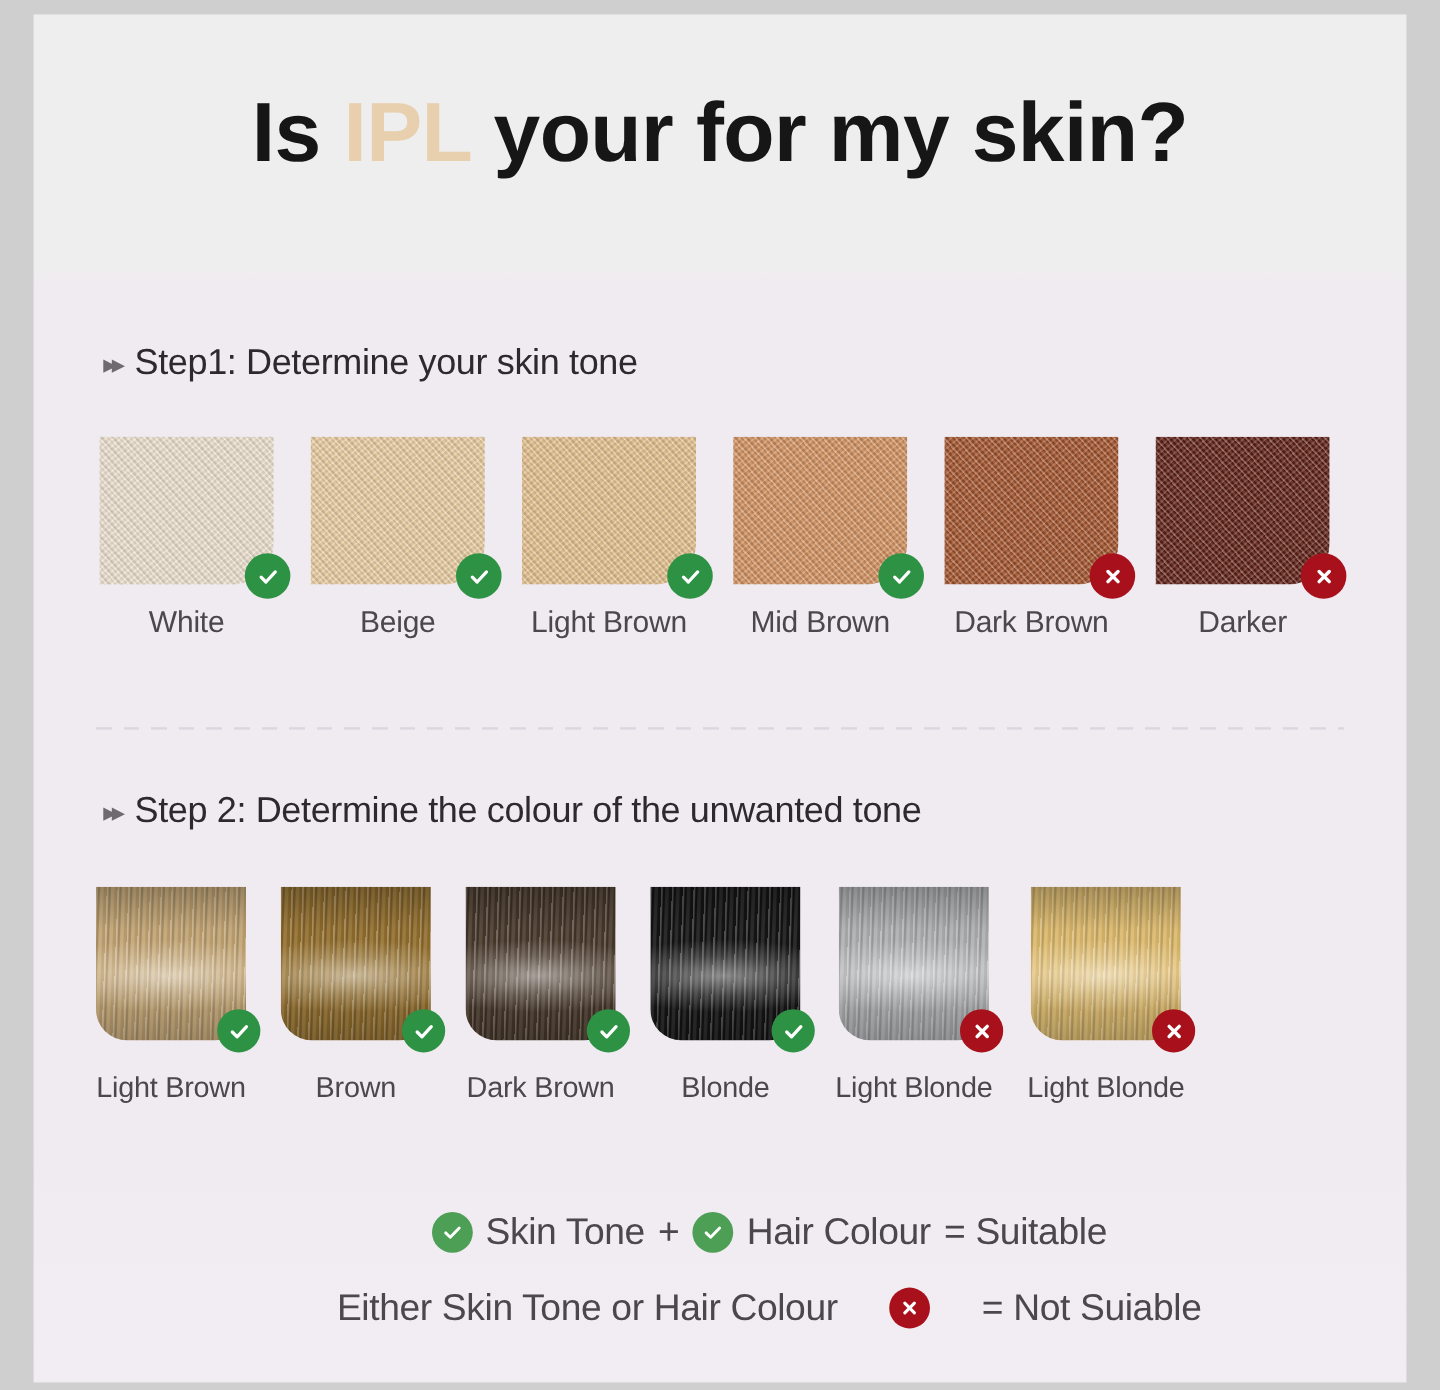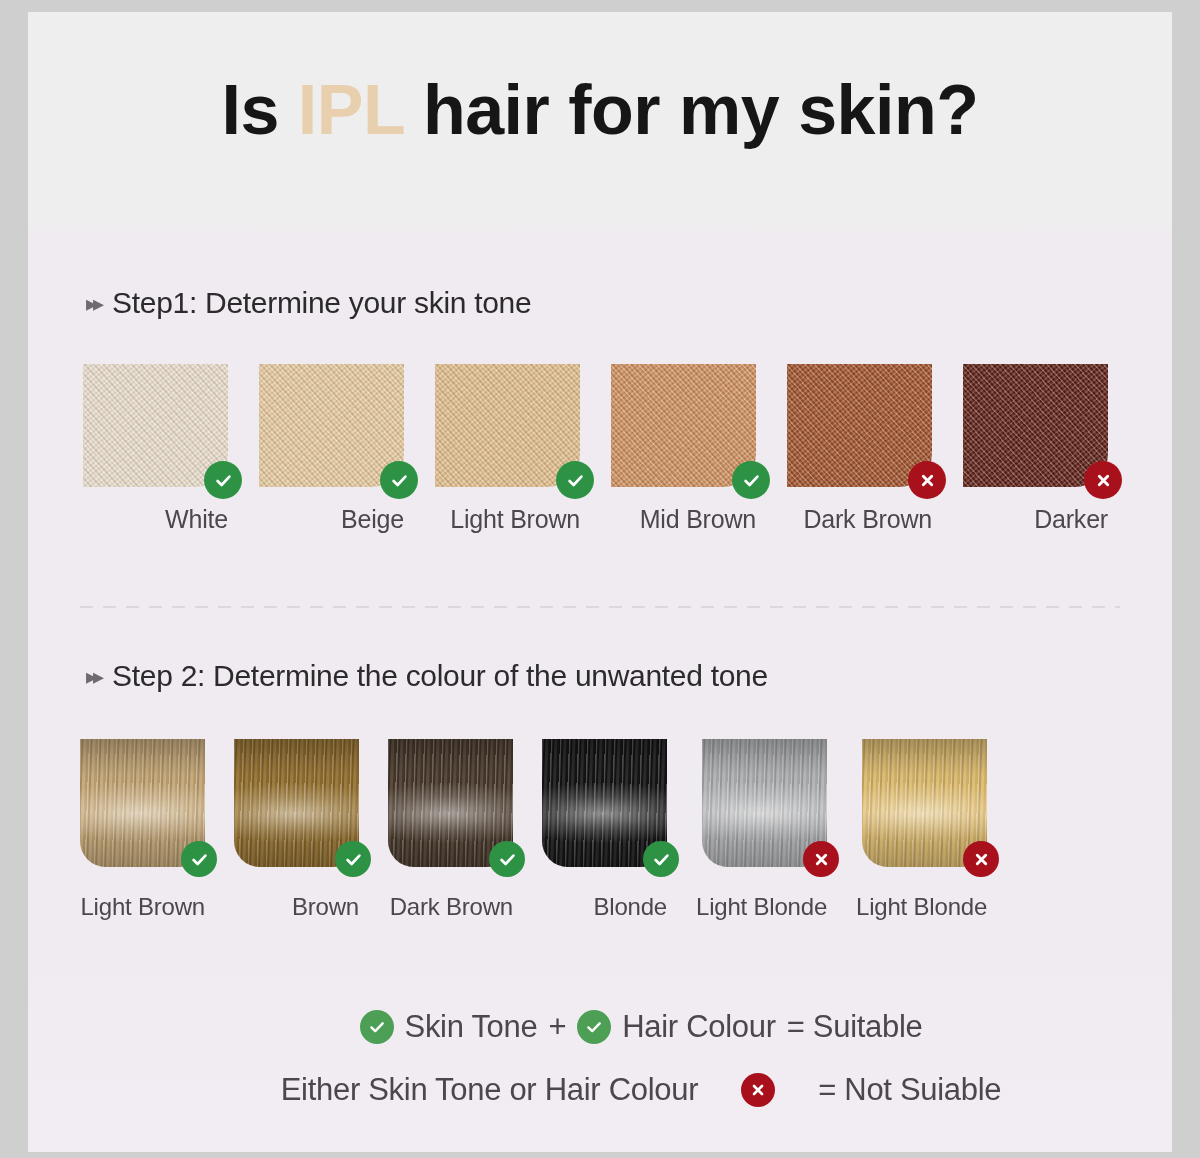--- a/index.html
+++ b/index.html
@@ -86,21 +86,21 @@
     position: absolute;
     display: flex;
     align-items: flex-start;
   }
   #skin-row { left: 55px; top: 352px; gap: 31px; }
   #hair-row { left: 52px; top: 727px; gap: 29px; }
 
   .swatch-cell {
     display: flex;
     flex-direction: column;
-    align-items: flex-end;
+    align-items: center;
   }
 
   .chip {
     position: relative;
     overflow: visible;
   }
   .chip-inner {
     position: absolute;
     inset: 0;
     overflow: hidden;
@@ -246,21 +246,21 @@
   .legend-badge.no { background: #a8111b; }
   .sp { display: inline-block; width: 11px; }
 </style>
 </head>
 <body>
 
 <div class="page">
   <div class="card">
 
     <div class="title-wrap">
-      <h1 class="title"><span>Is </span><span class="ipl">IPL</span><span> hair for my skin?</span></h1>
+      <h1 class="title"><span>Is </span><span class="ipl">IPL</span><span> your for my skin?</span></h1>
     </div>
 
     <div class="step-head" id="step1-head">
       <span class="arrows">▸▸</span>
       <span class="step-text">Step1: Determine your skin tone</span>
     </div>
 
     <div class="row skin" id="skin-row">
         <div class="swatch-cell">
           <div class="chip">

